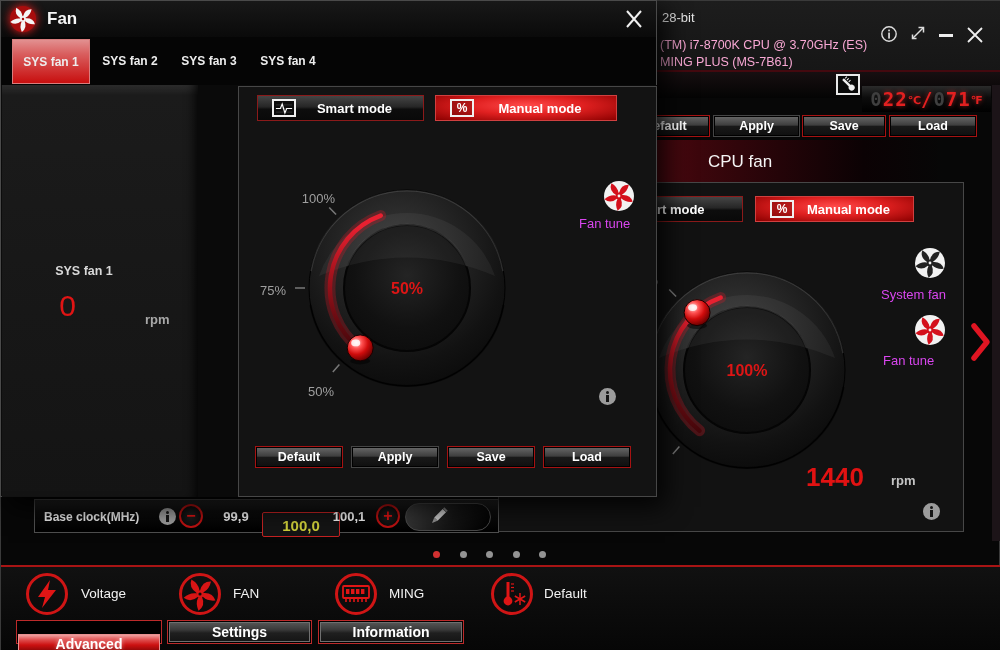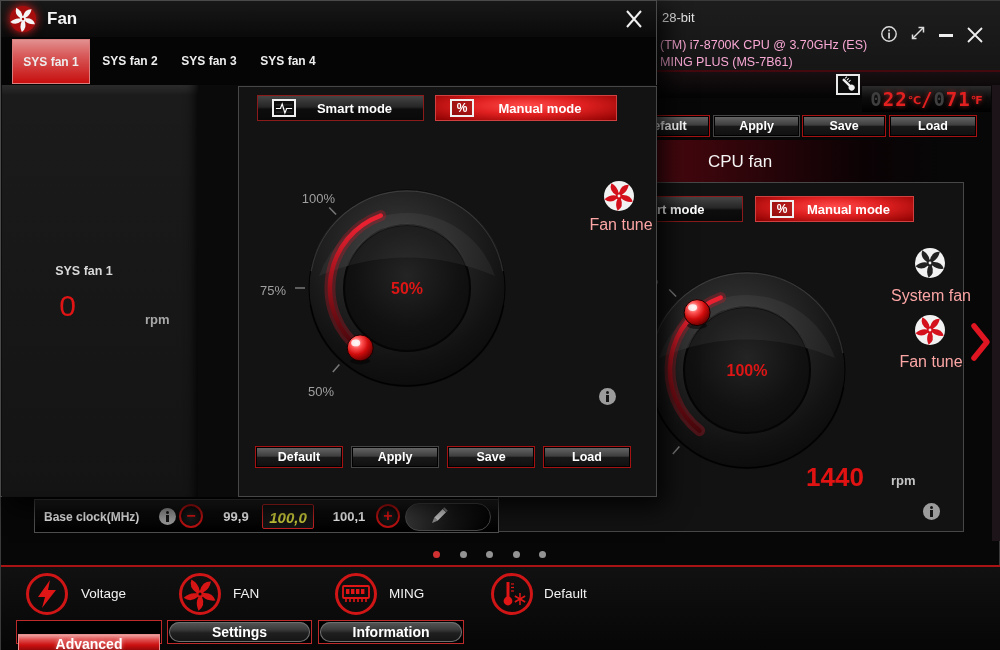--- a/index.html
+++ b/index.html
@@ -36,21 +36,21 @@
                     margin-left:14px;flex:none;display:flex;align-items:center;justify-content:center;}
   .modebtn .lbl{flex:1;text-align:center;font-weight:bold;font-size:13px;color:#fff;margin-right:10px;}
   .modebtn.dark{border:1px solid #8b1a1a;background:linear-gradient(#454545,#262626 45%,#0d0d0d 55%,#090909);}
   .modebtn.dark .iconbox{background:#0d0d0d;}
   .modebtn.redm{border:1px solid #d04040;
      background:radial-gradient(ellipse at 50% 40%,#ff4a4a,#e02020 45%,#8b0000 100%);}
   .modebtn.redm .iconbox{background:rgba(40,0,0,.25);color:#fff;font-weight:bold;font-size:12px;}
   .pct{font-weight:bold;font-size:12px;color:#fff;line-height:14px;}
   .scale-lbl{font-size:13px;color:#9f9f9f;text-align:right;}
   .knob-val{font-weight:bold;font-size:16px;color:#dd1515;text-align:center;}
-  .fanbtn-lbl{font-size:16px;color:#fca5a5;text-align:center;}
+  .fanbtn-lbl{font-size:13px;color:#d946ef;}
   .rpm-big{font-weight:bold;font-size:26px;color:#e11212;text-align:center;}
   .rpm-unit{font-weight:bold;font-size:13px;color:#c4c4c4;}
   .info-ic{border-radius:50%;background:#9c9c9c;cursor:pointer;}
   .info-ic i{position:absolute;left:50%;background:#161616;}
   .info-ic .dot{width:3px;height:3px;top:3px;margin-left:-1.5px;}
   .info-ic .stem{width:3px;height:7px;top:7px;margin-left:-1.5px;}
   
   .bc-panel{border:1px solid #4f4f4f;background:linear-gradient(#262626,#0c0c0c 35%,#000);box-sizing:border-box;}
   .bc-label{font-size:12px;font-weight:bold;color:#e6e6e6;}
   .circbtn{width:24px;height:24px;border:2px solid #bb1111;border-radius:50%;box-sizing:border-box;
@@ -62,21 +62,21 @@
   .pencil-pill{border:1px solid #4a4a4a;border-radius:14px;
                background:linear-gradient(125deg,#3e3e3e,#151515 55%,#000);box-sizing:border-box;cursor:pointer;}
   .dot{width:7px;height:7px;border-radius:50%;background:#939393;position:absolute;top:550px;cursor:pointer;}
   .dot.on{background:#d23131;}
   
   .bottom-nav{border-top:2px solid #a81414;background:linear-gradient(#111,#060606);box-sizing:border-box;padding-left:32px;}
   .navcirc{width:42px;height:42px;border:3px solid #cf1515;border-radius:50%;box-sizing:border-box;cursor:pointer;}
   .navlbl{font-size:13.5px;color:#f2f2f2;}
   .btab{position:absolute;height:24px;border:1px solid #bc2a2a;background:#000;padding:1px;box-sizing:border-box;cursor:pointer;}
   .btab .in{width:100%;height:100%;color:#fff;font-weight:bold;font-size:14px;text-align:center;line-height:20px;}
-  .btab.off .in{background:linear-gradient(#575757,#383838 40%,#1f1f1f 55%,#141414);box-shadow:inset 0 0 0 1px #6f6f6f;border-radius:10px;}
+  .btab.off .in{background:linear-gradient(#575757,#383838 40%,#1f1f1f 55%,#141414);box-shadow:inset 0 0 0 1px #6f6f6f;}
   .btab.on .in{background:linear-gradient(#f2b0b0,#e05050 28%,#cc1111 55%,#6e0202);box-shadow:inset 0 0 0 1px #e89090;
                text-shadow:0 0 4px rgba(255,255,255,.5);margin-top:12px;}
   
   #dlg{position:absolute;left:0;top:0;width:657px;height:497px;background:#0c0c0c;
        border:1px solid #4a4a4a;box-sizing:border-box;z-index:20;box-shadow:8px 10px 24px rgba(0,0,0,.85);}
   .dlg-titlebar{background:linear-gradient(#181818,#0a0a0a);border-bottom:1px solid #1e1e1e;}
   .dlg-title{font-size:17px;font-weight:bold;color:#f5f5f5;}
   .dlg-tabs{background:#050505;}
   .dtab{position:absolute;top:2px;height:45px;line-height:45px;text-align:center;
         font-size:12px;font-weight:bold;color:#ededed;cursor:pointer;}
@@ -285,21 +285,21 @@
     </div>
 
     <div class="abs bc-panel" style="left:33px;top:498px;width:465px;height:34px;">
       <div class="abs bc-label" style="left:9px;top:10px;">Base clock(MHz)</div>
       <div class="abs info-ic" style="left:124px;top:8px;width:17px;height:17px;">
           <i class="dot"></i>
           <i class="stem"></i>
         </div>
       <div class="abs circbtn" style="left:144px;top:4px;">−</div>
       <div class="abs bc-val" style="left:180px;top:9px;width:42px;">99,9</div>
-      <div class="abs bc-cur" style="left:227px;top:4px;width:52px;height:25px;font-style:italic;">100,0</div>
+      <div class="abs bc-cur" style="left:227px;top:12px;width:78px;height:25px;">100,0</div>
       <div class="abs bc-val" style="left:293px;top:9px;width:42px;">100,1</div>
       <div class="abs circbtn" style="left:341px;top:4px;">+</div>
       <div class="abs pencil-pill" style="left:370px;top:3px;width:86px;height:28px;">
         <svg width="84" height="26" viewBox="0 0 84 26">
             <g transform="translate(32,13) rotate(45)">
               <rect x="-2.4" y="-9" width="4.8" height="12" fill="#c9c9c9"></rect>
               <rect x="-2.4" y="-11.4" width="4.8" height="2" fill="#7a7a7a"></rect>
               <polygon points="-2.4,3 2.4,3 0,8.4" fill="#8f8f8f"></polygon>
             </g>
           </svg>

